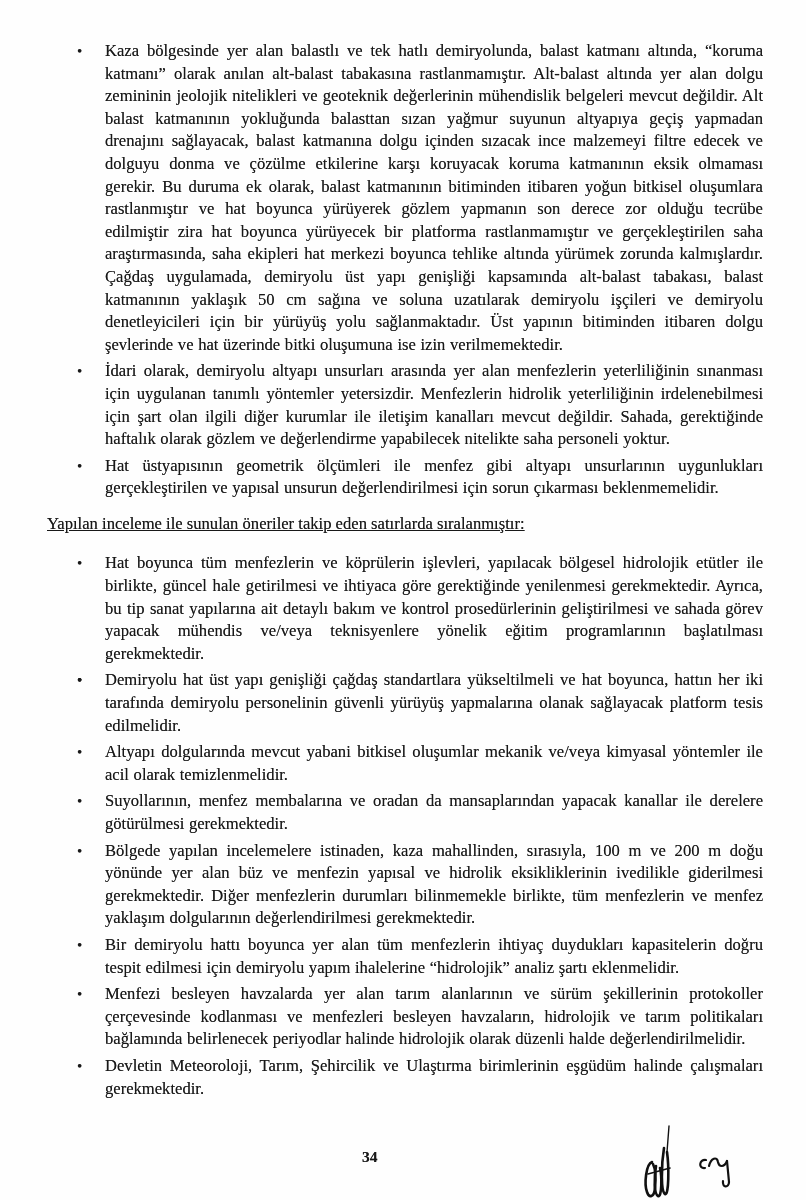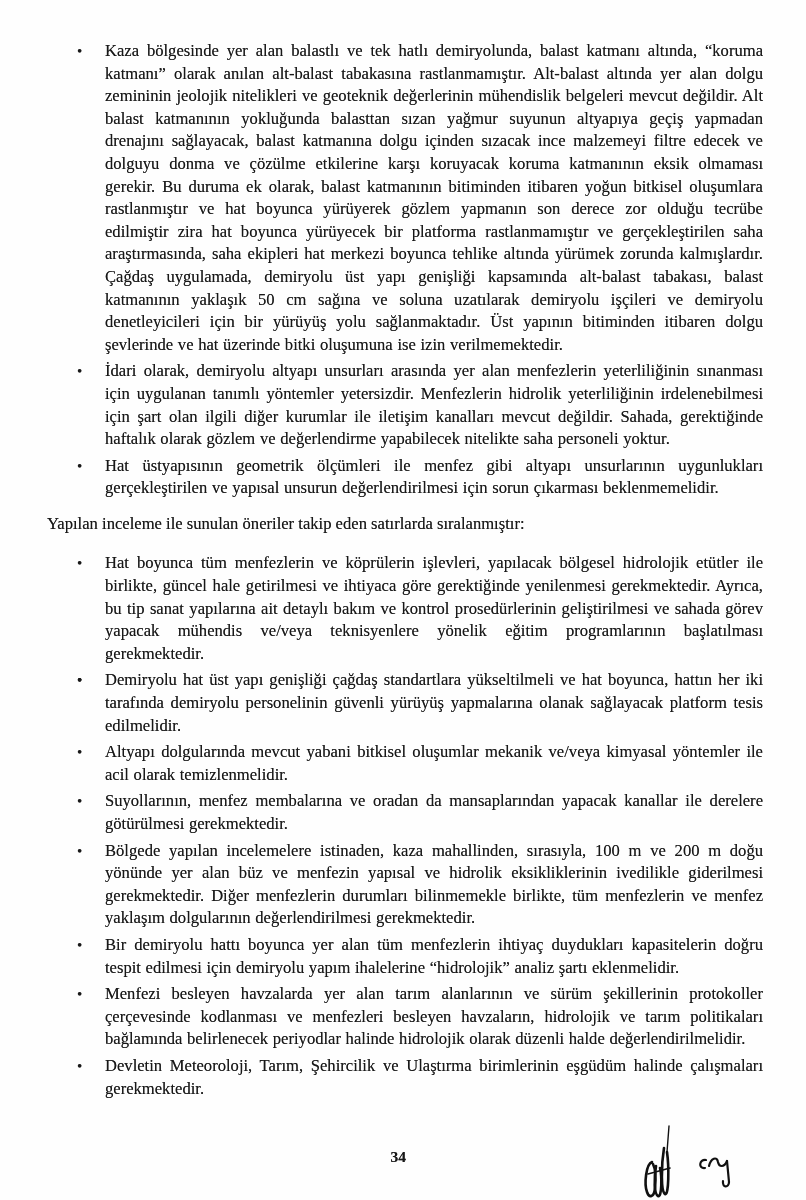--- a/index.html
+++ b/index.html
@@ -42,27 +42,28 @@
     left: 30px;
     top: 0;
     font-size: 15px;
   }
   .lead {
     margin: 13px 0 17px 0;
     font-size: 16.6px;
     line-height: 22.6px;
     text-align: left;
     text-shadow: 0 0 0.4px rgba(0,0,0,0.55);
+    text-decoration: underline;
   }
   .page-number {
     position: absolute;
     left: 362px;
     top: 1148px;
     width: 44px;
-    text-align: right;
+    text-align: left;
     font-size: 15.5px;
     font-weight: bold;
     text-shadow: 0 0 0.4px rgba(0,0,0,0.6);
   }
   .signature-left {
     position: absolute;
     left: 640px;
     top: 1122px;
   }
   .signature-right {

